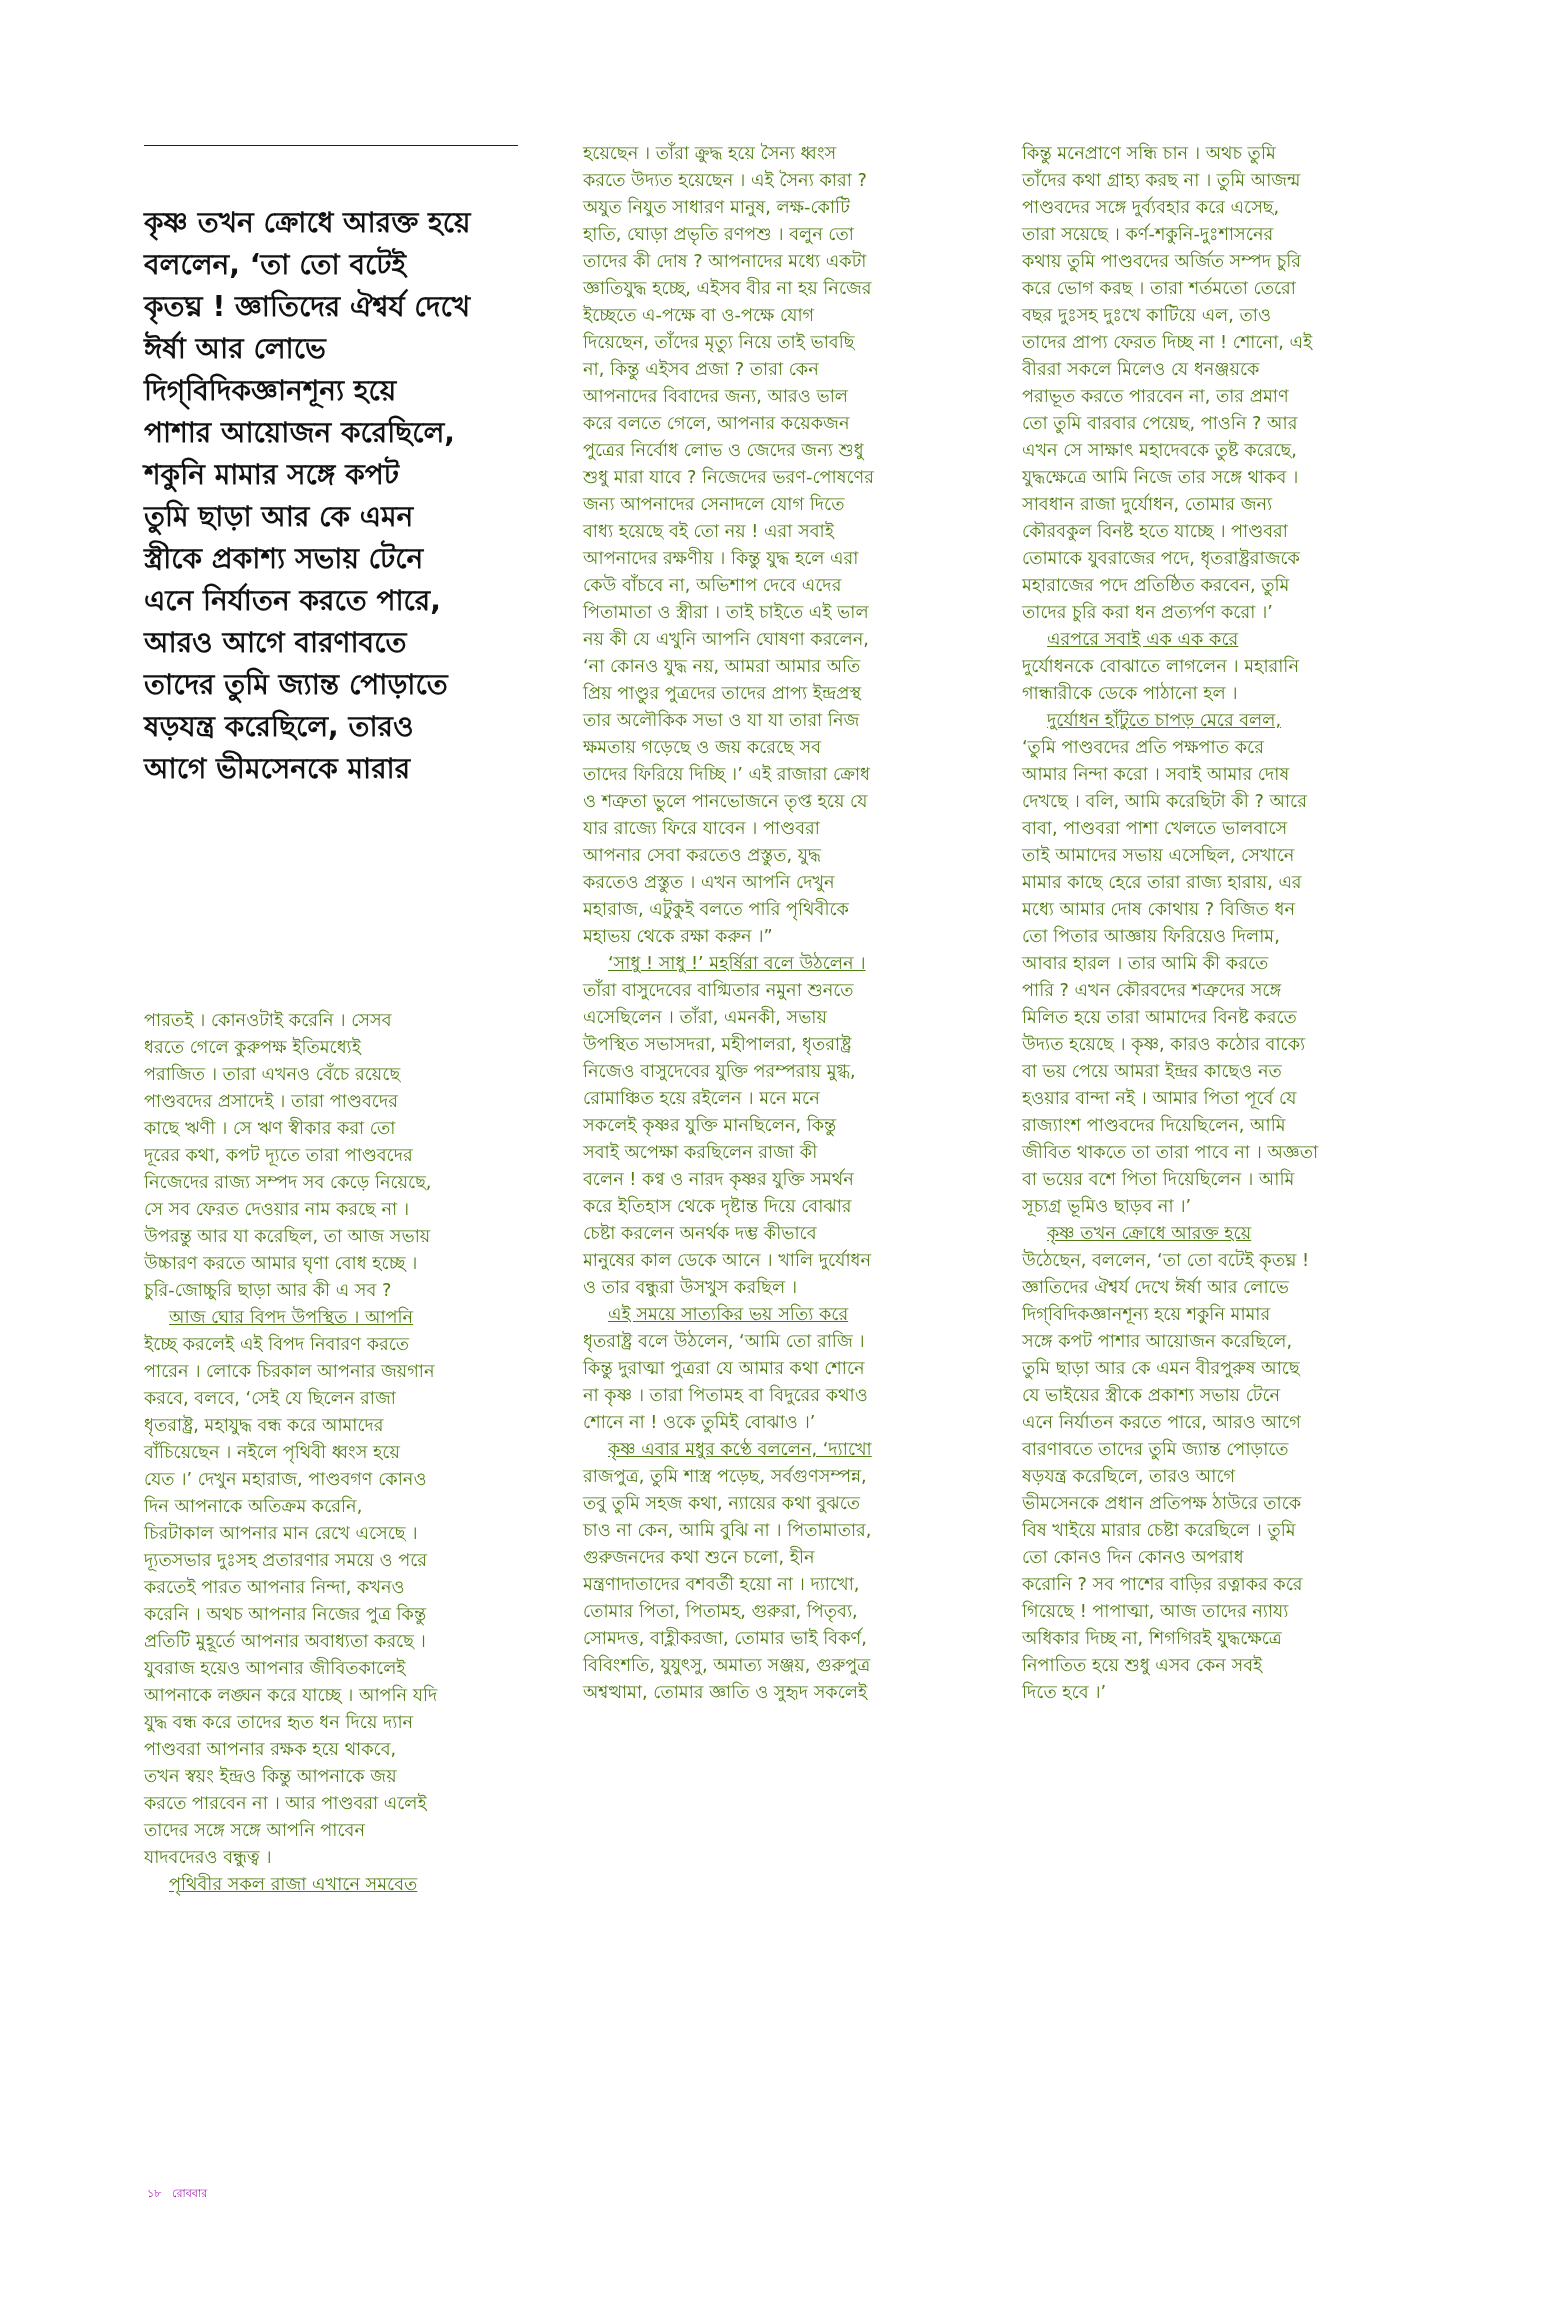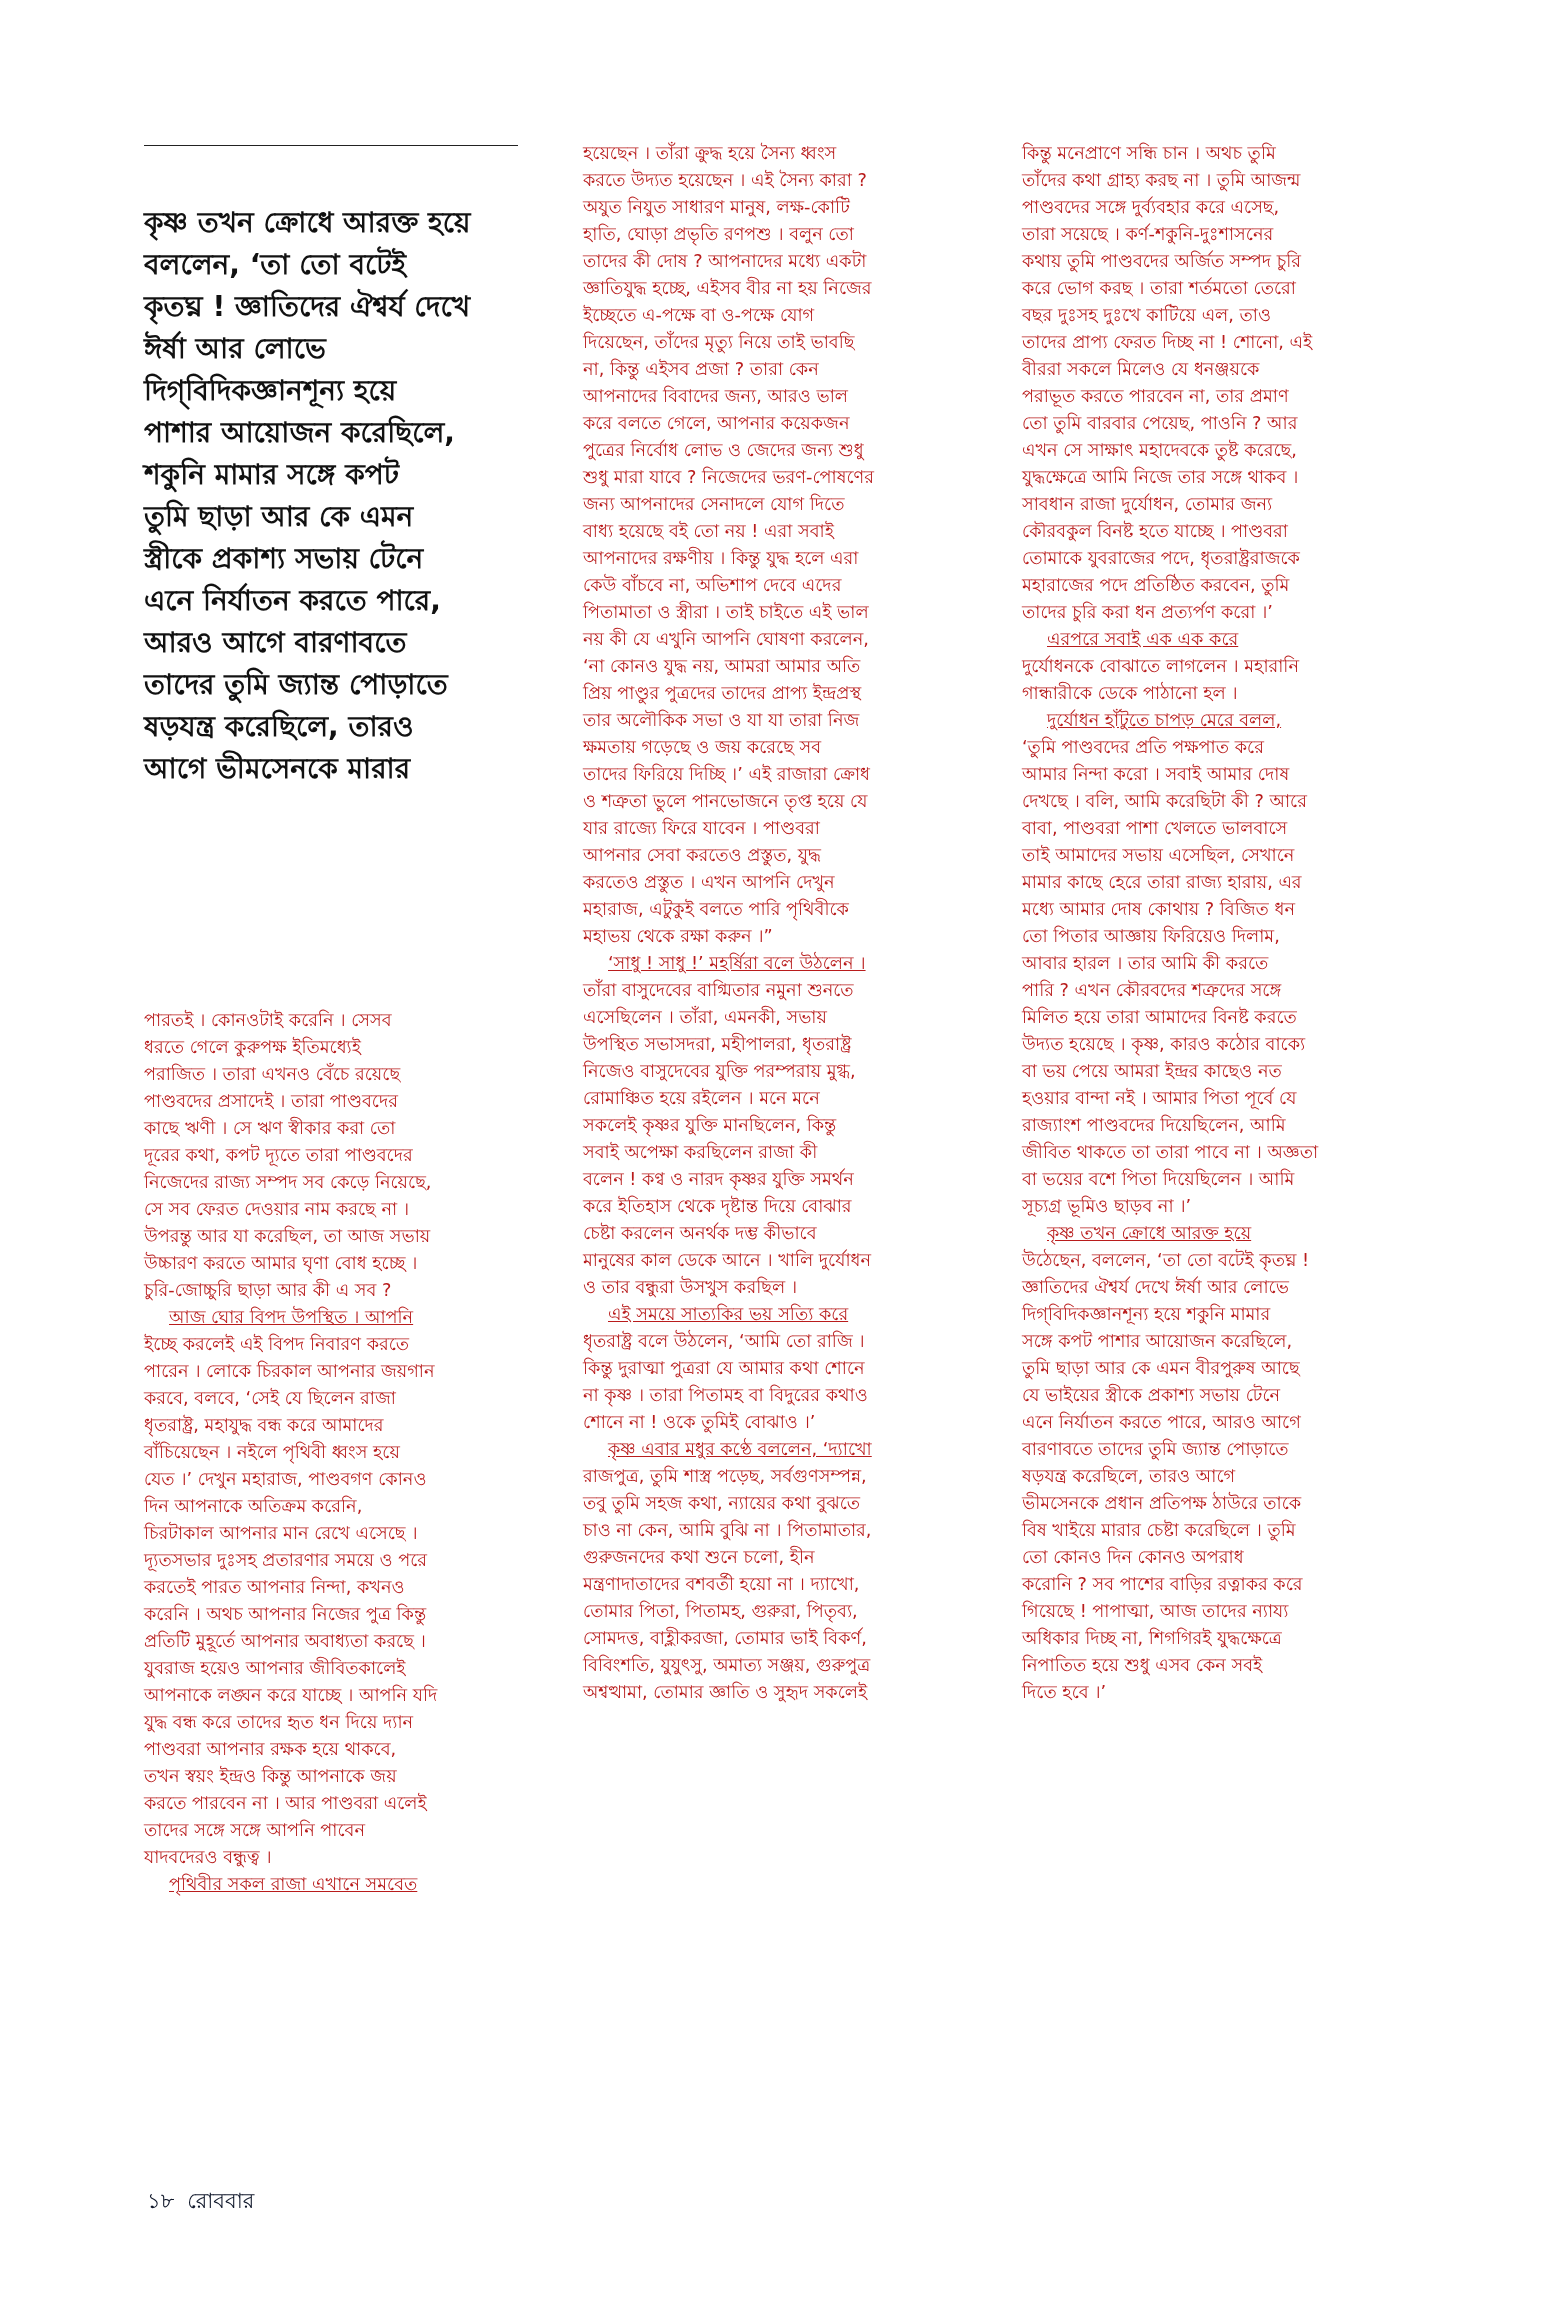--- a/index.html
+++ b/index.html
@@ -15,30 +15,30 @@
   .pull-quote {
     position: absolute; left: 144px; top: 202px; width: 400px;
     font-family: "DejaVu Sans", sans-serif;
     font-weight: bold; font-size: 28px; line-height: 42px;
     color: #111;
   }
   .pull-quote .ln { display: block; white-space: nowrap; }
   .col {
     position: absolute; width: 431px;
     font-family: "DejaVu Sans", sans-serif;
-    font-size: 17.7px; line-height: 27px; color: #b91c1c;
+    font-size: 17.7px; line-height: 27px; color: #4d7c0f;
   }
   .col .ln { display: block; white-space: nowrap; }
   .col .ln.indent { padding-left: 25px; text-decoration: underline; }
   #col-left { left: 144px; top: 1007px; }
   #col-mid { left: 583px; top: 140px; }
   #col-right { left: 1022px; top: 140px; }
   .footer {
     position: absolute; left: 147px; top: 2185px;
-    font-family: Liberation Serif, serif; font-size: 21px; color: #0f172a;
+    font-family: Liberation Sans, sans-serif; font-size: 11px; color: #a21caf;
   }
   .footer span { margin-right: 7.7px; }
 </style>
 </head>
 <body>
 
 <div class="rule"></div>
 
 <div class="pull-quote" id="pull-quote">
     <span class="ln">কৃষ্ণ তখন ক্রোধে আরক্ত হয়ে</span>

